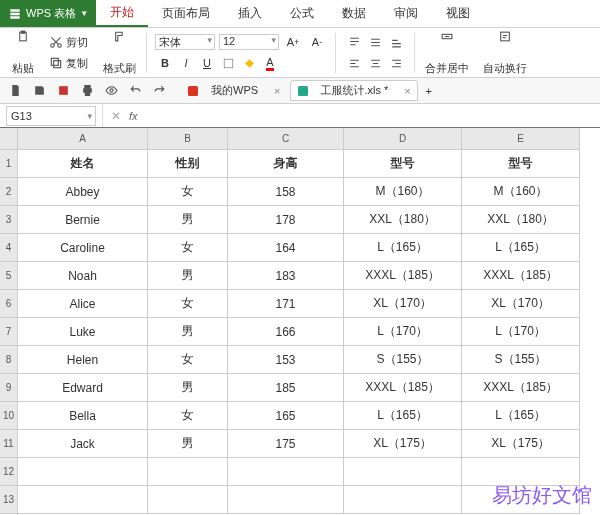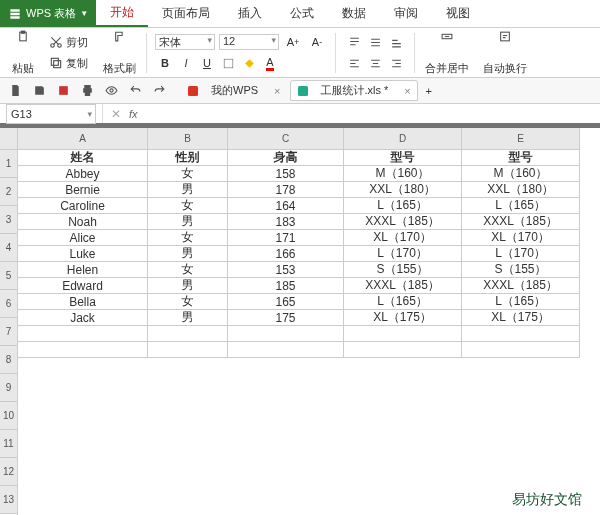--- a/index.html
+++ b/index.html
@@ -24,37 +24,37 @@
 .icon-row{display:flex;gap:1px;}
 .ibtn{width:20px;height:20px;display:flex;align-items:center;justify-content:center;cursor:pointer;font-size:11px;}
 .ibtn svg{width:13px;height:13px;}
 .qat{height:26px;background:#f7f7f7;border-bottom:1px solid #d0d0d0;display:flex;align-items:center;padding:0 6px;gap:6px;}
 .qat .ibtn{width:18px;height:18px;}
 .doc-tabs{display:flex;align-items:center;margin-left:6px;gap:2px;}
 .doc-tab{display:flex;align-items:center;gap:12px;padding:2px 6px;font-size:11px;border:1px solid transparent;border-radius:3px 3px 0 0;cursor:pointer;}
 .doc-tab.active{background:#fff;border-color:#ccc;}
 .doc-tab svg{width:12px;height:12px;}
 .close-x{font-size:11px;color:#888;margin-left:4px;}
-.formula-bar{height:24px;display:flex;align-items:center;border-bottom:5px solid #737373;}
+.formula-bar{height:24px;display:flex;align-items:center;border-bottom:1px solid #737373;}
 .name-box{width:90px;height:20px;border:1px solid #ccc;margin:0 6px;font-size:11px;padding:0 16px 0 4px;display:flex;align-items:center;position:relative;background:#fff;}
 .name-box::after{content:"▾";position:absolute;right:3px;color:#888;font-size:9px;}
 .fx-area{display:flex;align-items:center;gap:8px;padding-left:8px;border-left:1px solid #ddd;height:100%;}
 .fx{font-style:italic;color:#666;font-size:11px;}
 .grid{display:flex;height:calc(515px - 128px);}
 .rowhdrs{width:18px;display:flex;flex-direction:column;border-right:1px solid #ccc;}
 .corner{height:22px;background:#e8e8e8;border-bottom:1px solid #ccc;}
 .rh{height:28px;background:#e8e8e8;border-bottom:1px solid #ccc;display:flex;align-items:center;justify-content:center;font-size:10px;color:#555;}
 .cols{flex:1;overflow:hidden;position:relative;}
 .colhdrs{display:flex;height:22px;}
 .ch{background:#e8e8e8;border-right:1px solid #ccc;border-bottom:1px solid #ccc;display:flex;align-items:center;justify-content:center;font-size:10px;color:#555;}
 .cA{width:130px;}.cB{width:80px;}.cC{width:116px;}.cD{width:118px;}.cE{width:118px;}
-.data-rows .row{display:flex;height:16px;}
+.data-rows .row{display:flex;height:28px;}
 .cell{border-right:1px solid #ccc;border-bottom:1px solid #ccc;display:flex;align-items:center;justify-content:center;font-size:12px;}
 .hdr-cell{font-weight:bold;}
-.watermark{position:absolute;bottom:6px;right:18px;font-size:14px;color:#14532d;}
+.watermark{position:absolute;bottom:6px;right:8px;font-size:20px;color:#8b5cf6;}
 </style>
 </head>
 <body>
 
 <div class="titlebar">
   <div class="app-badge">
     <svg viewBox="0 0 24 24" fill="#fff">
         <path d="M4 4h16v4H4zM4 10h16v4H4zM4 16h16v4H4z"></path>
       </svg>
     <span>WPS 表格</span>

